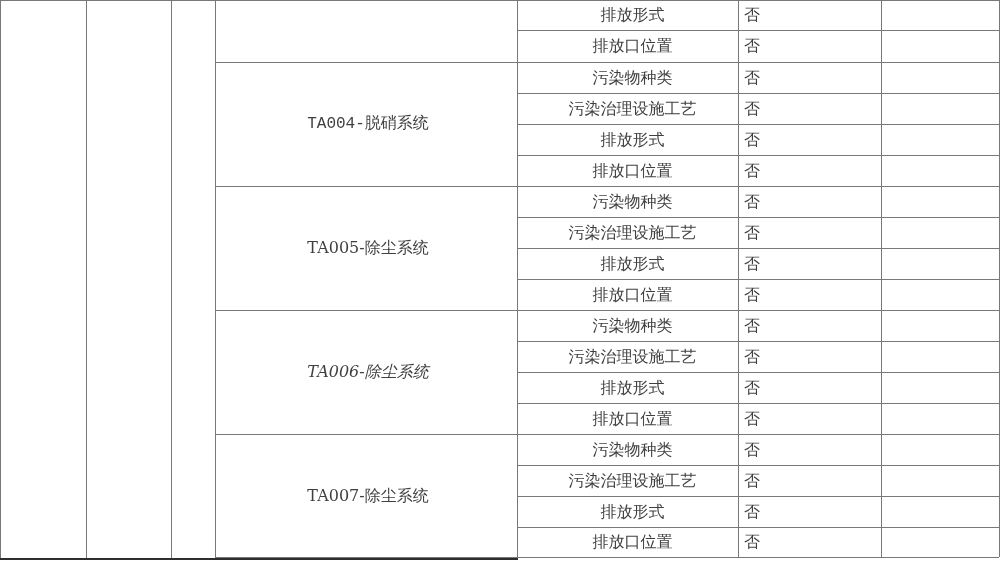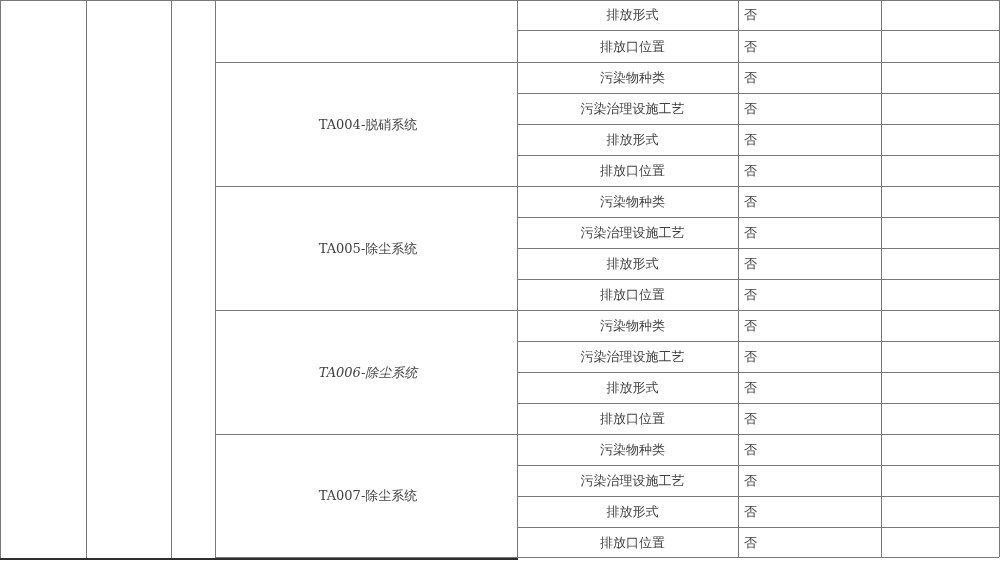--- a/index.html
+++ b/index.html
@@ -28,21 +28,21 @@
   .darkline {
     position: absolute;
     height: 2px;
     background: var(--dark-edge-color);
   }
   .cell {
     position: absolute;
     display: flex;
     align-items: center;
     color: var(--text-color);
-    font-size: 13px;
+    font-size: 16px;
     line-height: 1;
     white-space: nowrap;
   }
   .cell.centered { justify-content: center; }
   .cell.left-pad  { justify-content: flex-start; padding-left: 6px; box-sizing: border-box; }
 </style>
 </head>
 <body>
 
 <div class="page" id="page" style="--border-color: #787878; --dark-edge-color: #2e2e2e; --text-color: #3f3f3f; --page-bg: #ffffff;">
@@ -73,21 +73,21 @@
       <div class="hline" style="left: 517px; top: 465px; width: 482px;"></div>
       <div class="hline" style="left: 517px; top: 496px; width: 482px;"></div>
       <div class="hline" style="left: 517px; top: 527px; width: 482px;"></div>
       <div class="hline" style="left: 517px; top: 557px; width: 482px;"></div>
       <div class="hline" style="left: 215px; top: 62px; width: 302px;"></div>
       <div class="hline" style="left: 215px; top: 186px; width: 302px;"></div>
       <div class="hline" style="left: 215px; top: 310px; width: 302px;"></div>
       <div class="hline" style="left: 215px; top: 434px; width: 302px;"></div>
       <div class="hline" style="left: 215px; top: 557px; width: 302px;"></div>
       <div class="darkline" style="left: 0px; top: 558px; width: 518px;"></div>
-      <div class="cell centered" style="left: 219px; top: 62px; width: 298px; height: 124px;">TA004-脱硝系统</div>
+      <div class="cell centered" style="left: 219px; top: 62px; width: 298px; height: 124px; font-family: Liberation Mono, monospace;">TA004-脱硝系统</div>
       <div class="cell centered" style="left: 219px; top: 186px; width: 298px; height: 124px;">TA005-除尘系统</div>
       <div class="cell centered" style="left: 219px; top: 310px; width: 298px; height: 124px; font-style: italic;">TA006-除尘系统</div>
       <div class="cell centered" style="left: 219px; top: 434px; width: 298px; height: 123px;">TA007-除尘系统</div>
       <div class="cell centered" style="left: 527px; top: -1px; width: 211px; height: 31px;">排放形式</div>
       <div class="cell left-pad" style="left: 738px; top: -1px; width: 143px; height: 31px;">否</div>
       <div class="cell centered" style="left: 527px; top: 30px; width: 211px; height: 32px;">排放口位置</div>
       <div class="cell left-pad" style="left: 738px; top: 30px; width: 143px; height: 32px;">否</div>
       <div class="cell centered" style="left: 527px; top: 62px; width: 211px; height: 31px;">污染物种类</div>
       <div class="cell left-pad" style="left: 738px; top: 62px; width: 143px; height: 31px;">否</div>
       <div class="cell centered" style="left: 527px; top: 93px; width: 211px; height: 31px;">污染治理设施工艺</div>

